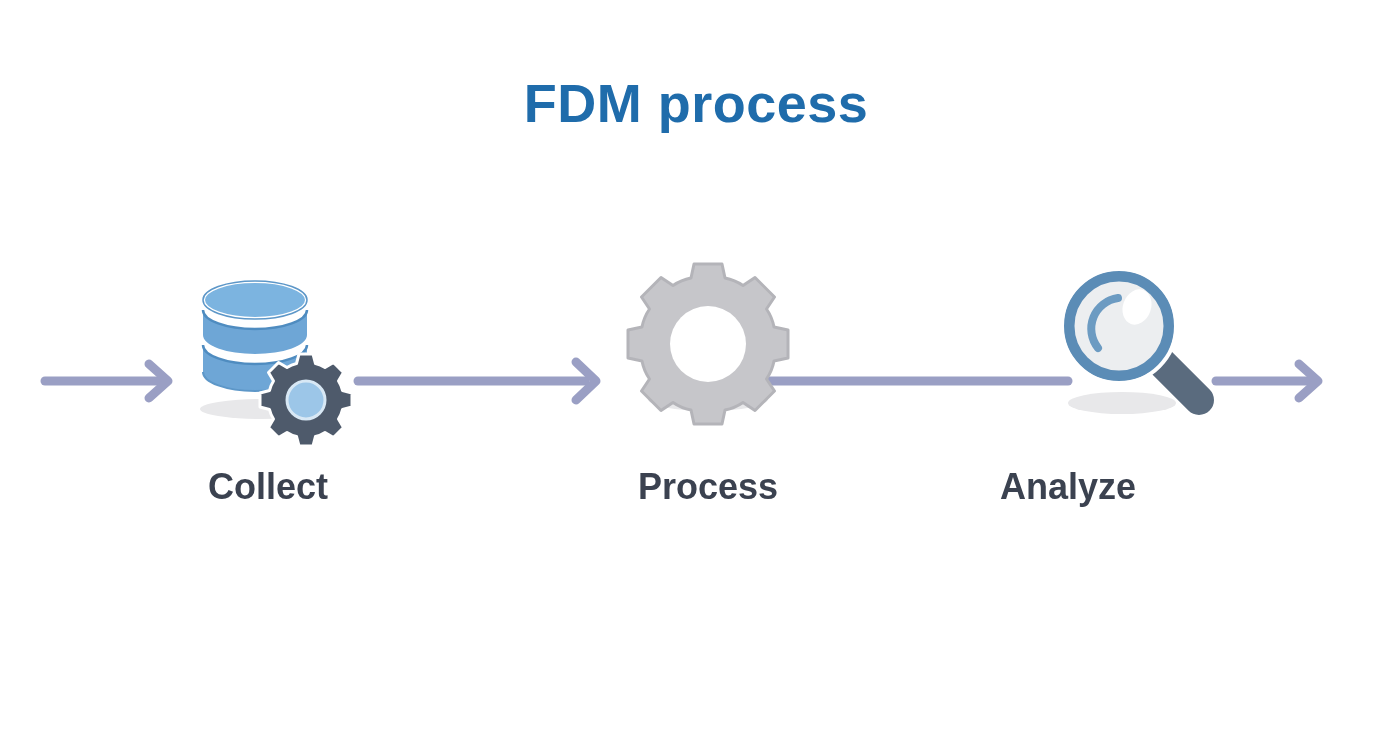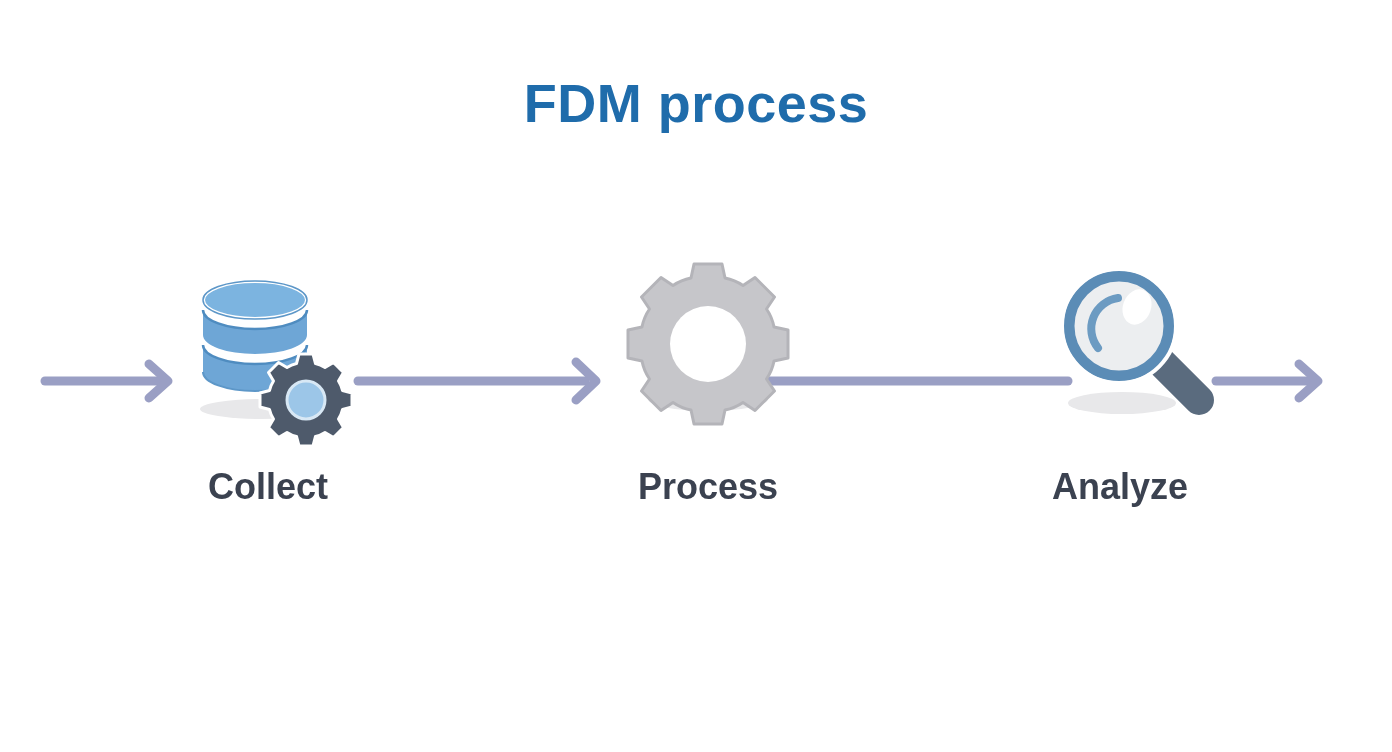--- a/index.html
+++ b/index.html
@@ -53,21 +53,21 @@
     position: absolute;
     text-align: center;
     font-size: 36px;
     font-weight: bold;
     color: #3b4250;
     white-space: nowrap;
     user-select: none;
   }
   .step-label.collect { left: 148px; top: 466px; width: 240px; }
   .step-label.process { left: 588px; top: 466px; width: 240px; }
-  .step-label.analyze { left: 1000px; top: 466px; width: 240px; }
+  .step-label.analyze { left: 948px; top: 466px; width: 240px; }
 </style>
 </head>
 <body>
 
 <div id="canvas">
 
   <div class="title">FDM process</div>
 
   <svg id="flow" viewBox="0 0 1392 752" xmlns="http://www.w3.org/2000/svg">
 

